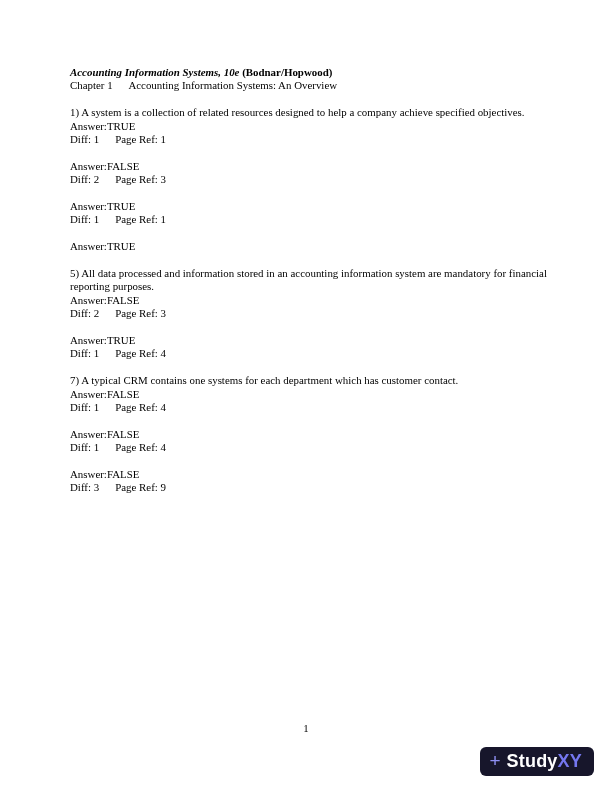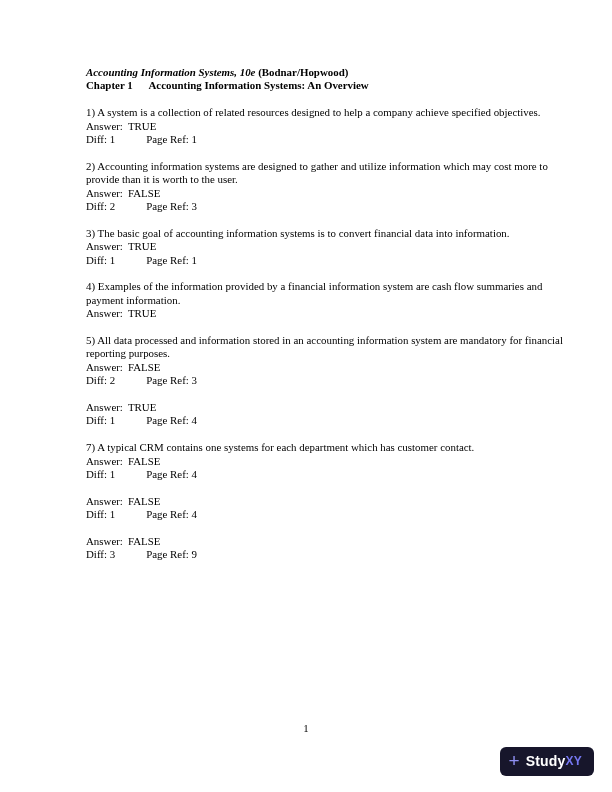--- a/index.html
+++ b/index.html
@@ -10,32 +10,32 @@
     background: #ffffff;
     position: relative;
     overflow: hidden;
     font-family: "Liberation Serif", "DejaVu Serif", serif;
     font-size: 10.9px;
     line-height: 13.4px;
     color: #000000;
   }
   .content {
     position: absolute;
-    left: 86px;
+    left: 70px;
     top: 66px;
     width: 478px;
   }
   p { margin: 0; }
   .title-line { font-weight: bold; }
   .book-title { font-style: italic; }
-  .chapter-line { font-weight: bold; }
+  .chapter-line { font-weight: normal; }
   .chapter-title { margin-left: 13px; }
   .question { margin-top: 13.4px; }
-  .answer-value { margin-left: 5px; }
-  .pr-label { margin-left: 31px; }
+  .answer-value { }
+  .pr-label { margin-left: 16px; }
   .page-footer {
     position: absolute;
     top: 722px;
     left: 0;
     width: 100%;
     text-align: center;
     font-size: 10.9px;
   }
   .badge {
     position: absolute;
@@ -55,28 +55,28 @@
     font-size: 19px;
     font-weight: 400;
     line-height: 1;
     margin-right: 6px;
     margin-top: -2px;
   }
   .badge .b1 {
     color: #ffffff;
     font-family: "Liberation Sans", sans-serif;
     font-weight: bold;
-    font-size: 14px;
+    font-size: 18px;
     letter-spacing: 0.2px;
   }
   .badge .b2 {
     color: #7577f0;
     font-family: "Liberation Sans", sans-serif;
     font-weight: bold;
-    font-size: 12px;
+    font-size: 18px;
     letter-spacing: 0.2px;
   }
 </style>
 </head>
 <body>
 
 <main class="content">
 
   <p class="title-line">
     <span class="book-title">Accounting Information Systems, 10e</span>
@@ -89,33 +89,30 @@
   </p>
 
   <section>
     <div class="question">
       <p class="q-text"><span>1)</span> <span>A system is a collection of related resources designed to help a company achieve specified objectives.</span></p>
       <p class="answer-line"><span>Answer:</span><span class="answer-value">TRUE</span></p>
       <p class="meta-line"><span>Diff:</span> <span>1</span><span class="pr-label">Page Ref:</span> <span>1</span></p>
     </div>
 
     <div class="question">
-      <p class="q-text"><span>2)</span> <span>Accounting information systems are designed to gather and utilize information which may cost more to provide than it is worth to the user.</span></p>
       <p class="answer-line"><span>Answer:</span><span class="answer-value">FALSE</span></p>
       <p class="meta-line"><span>Diff:</span> <span>2</span><span class="pr-label">Page Ref:</span> <span>3</span></p>
     </div>
 
     <div class="question">
-      <p class="q-text"><span>3)</span> <span>The basic goal of accounting information systems is to convert financial data into information.</span></p>
       <p class="answer-line"><span>Answer:</span><span class="answer-value">TRUE</span></p>
       <p class="meta-line"><span>Diff:</span> <span>1</span><span class="pr-label">Page Ref:</span> <span>1</span></p>
     </div>
 
     <div class="question">
-      <p class="q-text"><span>4)</span> <span>Examples of the information provided by a financial information system are cash flow summaries and payment information.</span></p>
       <p class="answer-line"><span>Answer:</span><span class="answer-value">TRUE</span></p>
     </div>
 
     <div class="question">
       <p class="q-text"><span>5)</span> <span>All data processed and information stored in an accounting information system are mandatory for financial reporting purposes.</span></p>
       <p class="answer-line"><span>Answer:</span><span class="answer-value">FALSE</span></p>
       <p class="meta-line"><span>Diff:</span> <span>2</span><span class="pr-label">Page Ref:</span> <span>3</span></p>
     </div>
 
     <div class="question">

